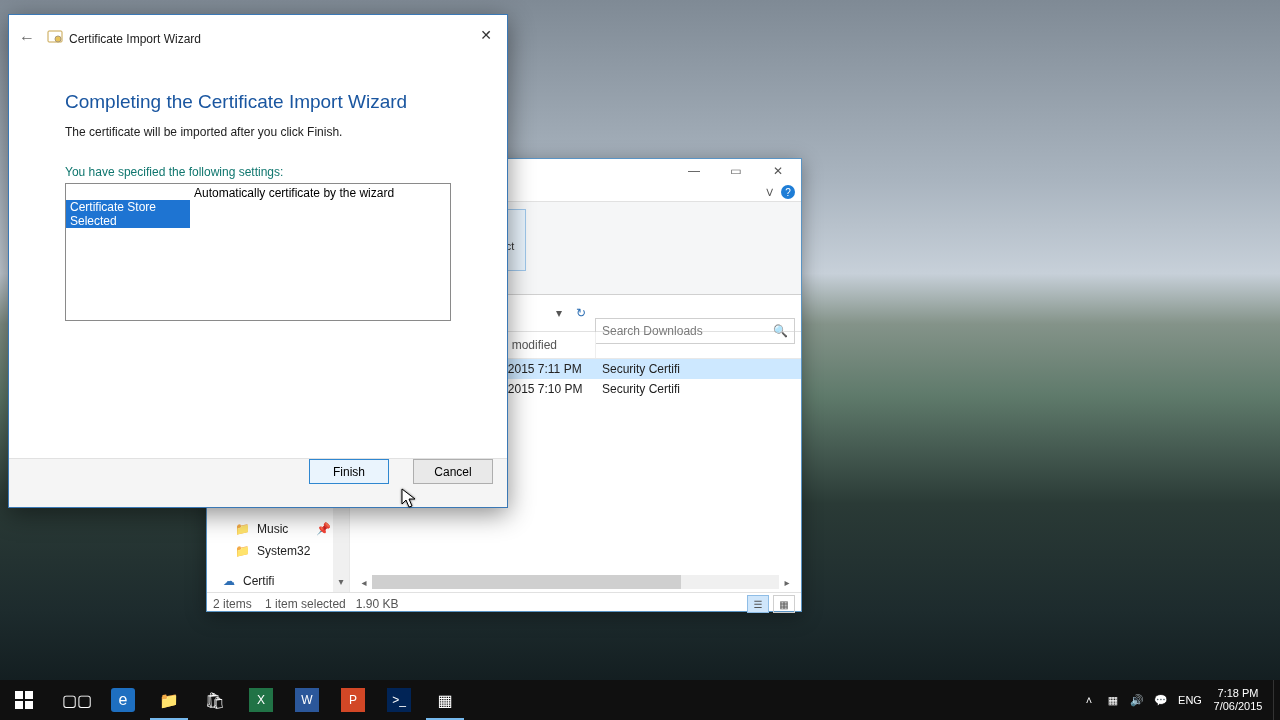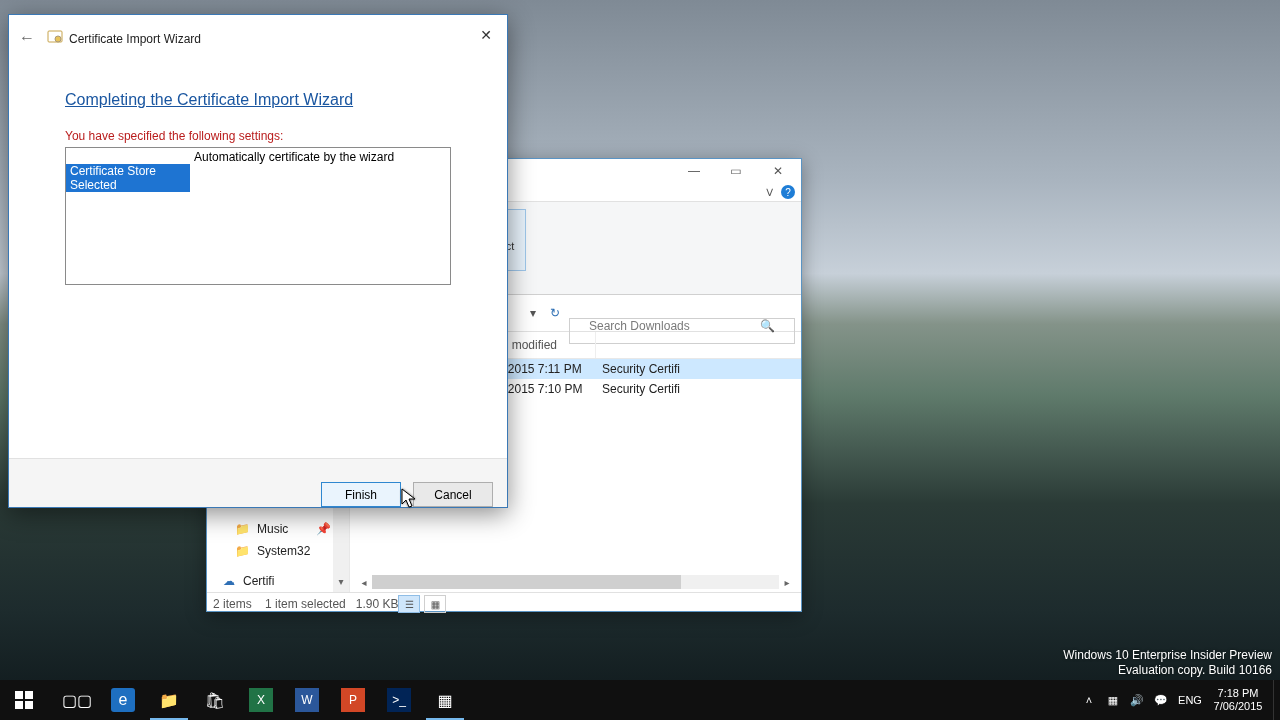--- a/index.html
+++ b/index.html
@@ -31,56 +31,56 @@
   .rgroup-body{flex:1;display:flex;align-items:center;justify-content:center;padding:2px 8px;gap:6px;}
   .rgroup-label{height:16px;text-align:center;color:#6a6a6a;font-size:11px;}
   .rbtn{display:flex;flex-direction:column;align-items:center;justify-content:center;width:58px;color:#333;font-size:11px;line-height:13px;gap:2px;}
   .rbtn .ricon{width:32px;height:26px;display:flex;align-items:center;justify-content:center;}
   .drop{font-size:8px;color:#444;}
   .selectbtn{border:1px solid #9ec6ea;background:#e7f2fb;padding:2px 6px;}
   .addressbar{height:36px;border-bottom:1px solid #e1e1e1;display:flex;align-items:center;padding:0 6px;gap:6px;}
   .ab-stub{flex:1;}
   .ab-drop{width:16px;text-align:center;color:#555;}
   .ab-refresh{width:16px;text-align:center;color:#2b6db3;}
-  .ab-search{flex:0 0 186px;height:24px;border:1px solid #cfcfcf;display:flex;align-items:flex-start;padding:0 19px;color:#7a7a7a;justify-content:space-between;margin-top:36px;}
+  .ab-search{flex:0 0 186px;height:24px;border:1px solid #cfcfcf;display:flex;align-items:center;padding:0 6px;color:#7a7a7a;justify-content:space-between;margin-top:36px;}
   .exp-body{position:relative;height:calc(100% - 24px - 18px - 92px - 36px - 22px);display:flex;}
   .nav{width:142px;border-right:1px solid #e8e8e8;overflow:hidden;position:relative;}
   .nav-item{display:flex;align-items:center;gap:6px;height:22px;padding-left:28px;color:#222;}
   .nav-item .nicon{width:16px;height:16px;display:flex;align-items:center;justify-content:center;}
   .nav-scroll{position:absolute;right:0;top:0;bottom:0;width:16px;background:#f0f0f0;display:flex;flex-direction:column;align-items:center;justify-content:flex-end;}
   .nav-scroll .arr{height:16px;color:#666;font-size:10px;}
   .files{flex:1;display:flex;flex-direction:column;position:relative;}
   .fhdr{height:26px;display:flex;align-items:center;border-bottom:1px solid #e8e8e8;color:#555;}
   .fcol{padding-left:8px;border-right:1px solid #eee;height:100%;display:flex;align-items:center;}
   .frow{height:20px;display:flex;align-items:center;color:#222;}
   .frow.sel{background:#cde8ff;}
   .hscroll{position:absolute;left:6px;right:6px;bottom:2px;height:16px;display:flex;align-items:center;}
   .hscroll .arr{width:16px;text-align:center;color:#666;font-size:10px;}
   .hscroll .track{flex:1;height:14px;background:#f0f0f0;position:relative;}
   .hscroll .thumb{position:absolute;left:0;top:0;height:14px;width:76%;background:#cfcfcf;}
-  .status{height:22px;border-top:1px solid #e1e1e1;display:flex;align-items:center;padding:0 6px;color:#555;}
+  .status{height:22px;border-top:1px solid #e1e1e1;display:flex;align-items:center;justify-content:space-between;padding:0 6px;color:#555;}
   .status .right{display:flex;gap:4px;}
   .viewbtn{width:20px;height:16px;border:1px solid #cfcfcf;display:flex;align-items:center;justify-content:center;font-size:10px;}
   .viewbtn.active{background:#cfe6fb;border-color:#8fbde6;}
   
   .wizard{position:absolute;left:8px;top:14px;width:498px;height:492px;background:#fff;border:1px solid #3a78b5;box-shadow:0 6px 24px rgba(0,0,0,.45);display:flex;flex-direction:column;}
   .wiz-top{height:42px;display:flex;align-items:center;position:relative;}
   .wiz-back{position:absolute;left:10px;top:12px;color:#6a6a6a;font-size:16px;}
   .wiz-close{position:absolute;right:6px;top:8px;width:30px;height:24px;display:flex;align-items:center;justify-content:center;color:#333;font-size:14px;}
   .wiz-title{position:absolute;left:38px;top:14px;display:flex;align-items:center;gap:6px;color:#222;}
   .wiz-content{flex:1;padding:14px 56px 0 56px;}
-  .wiz-h{color:#1a56a0;font-size:16px;margin:20px 0 20px 0;text-decoration:underline;}
+  .wiz-h{color:#1a56a0;font-size:19px;margin:20px 0 12px 0;}
   .wiz-p{color:#222;margin-bottom:26px;}
-  .wiz-sub{color:#b91c1c;margin-bottom:4px;}
+  .wiz-sub{color:#0f766e;margin-bottom:4px;}
   .settings{border:1px solid #8a8a8a;height:136px;background:#fff;}
   .srow{display:flex;height:17px;align-items:center;}
   .scell1{width:120px;padding-left:4px;margin-top:42px;}
   .scell2{flex:1;padding-left:4px;}
   .srow.hi .scell1{background:#1e74d2;color:#fff;}
-  .wiz-buttons{height:48px;border-top:1px solid #e1e1e1;display:flex;align-items:flex-end;justify-content:flex-end;gap:12px;padding-right:14px;background:#f5f5f5;}
+  .wiz-buttons{height:48px;border-top:1px solid #e1e1e1;display:flex;align-items:flex-start;justify-content:flex-end;gap:24px;padding-right:14px;background:#f5f5f5;}
   .wbtn2{min-width:58px;height:23px;border:1px solid #aeaeae;background:#e9e9e9;display:flex;align-items:center;justify-content:center;padding:0 10px;}
   .wbtn2.primary{border:1px solid #2f87d0;background:#eaf4fd;}
   
   .cursor{position:absolute;left:401px;top:488px;pointer-events:none;}
   .cursor svg{width:16px;height:22px;filter:drop-shadow(0 0 1px rgba(0,0,0,.6));}
 </style>
 </head>
 <body>
 
 <div class="desktop">
@@ -248,44 +248,41 @@
               <rect x="1" y="2" width="14" height="11" rx="1" fill="#fff" stroke="#c7a34a"></rect>
               <circle cx="11" cy="10" r="3" fill="#e8c35a" stroke="#a97"></circle>
             </svg>
         </span>
         <span>Certificate Import Wizard</span>
       </div>
       <div class="wiz-close">✕</div>
     </div>
     <div class="wiz-content">
       <div class="wiz-h">Completing the Certificate Import Wizard</div>
+      <div class="wiz-p">The certificate will be imported after you click Finish.</div>
       <div class="wiz-sub">You have specified the following settings:</div>
       <div class="settings">
         <div class="srow hi">
           <div class="scell1">Certificate Store Selected</div>
           <div class="scell2">Automatically certificate by the wizard</div>
         </div>
       </div>
     </div>
     <div class="wiz-buttons">
       <div class="wbtn2 primary">Finish</div>
       <div class="wbtn2">Cancel</div>
     </div>
   </div>
 
   <div class="cursor">
     <svg viewBox="0 0 16 22">
         <path d="M1 1 L1 16 L5 12 L8 19 L11 18 L8 11 L14 11 Z" fill="#fff" stroke="#000"></path>
       </svg>
   </div>
 
-  <div class="wm">
-    <div>Windows 10 Enterprise Insider Preview</div>
-    <div>Evaluation copy. Build 10166</div>
-  </div>
 
   <div class="taskbar">
     <div class="start">
       <svg viewBox="0 0 18 18">
           <rect x="0" y="0" width="8" height="8" fill="#fff"></rect>
           <rect x="10" y="0" width="8" height="8" fill="#fff"></rect>
           <rect x="0" y="10" width="8" height="8" fill="#fff"></rect>
           <rect x="10" y="10" width="8" height="8" fill="#fff"></rect>
         </svg>
     </div>

